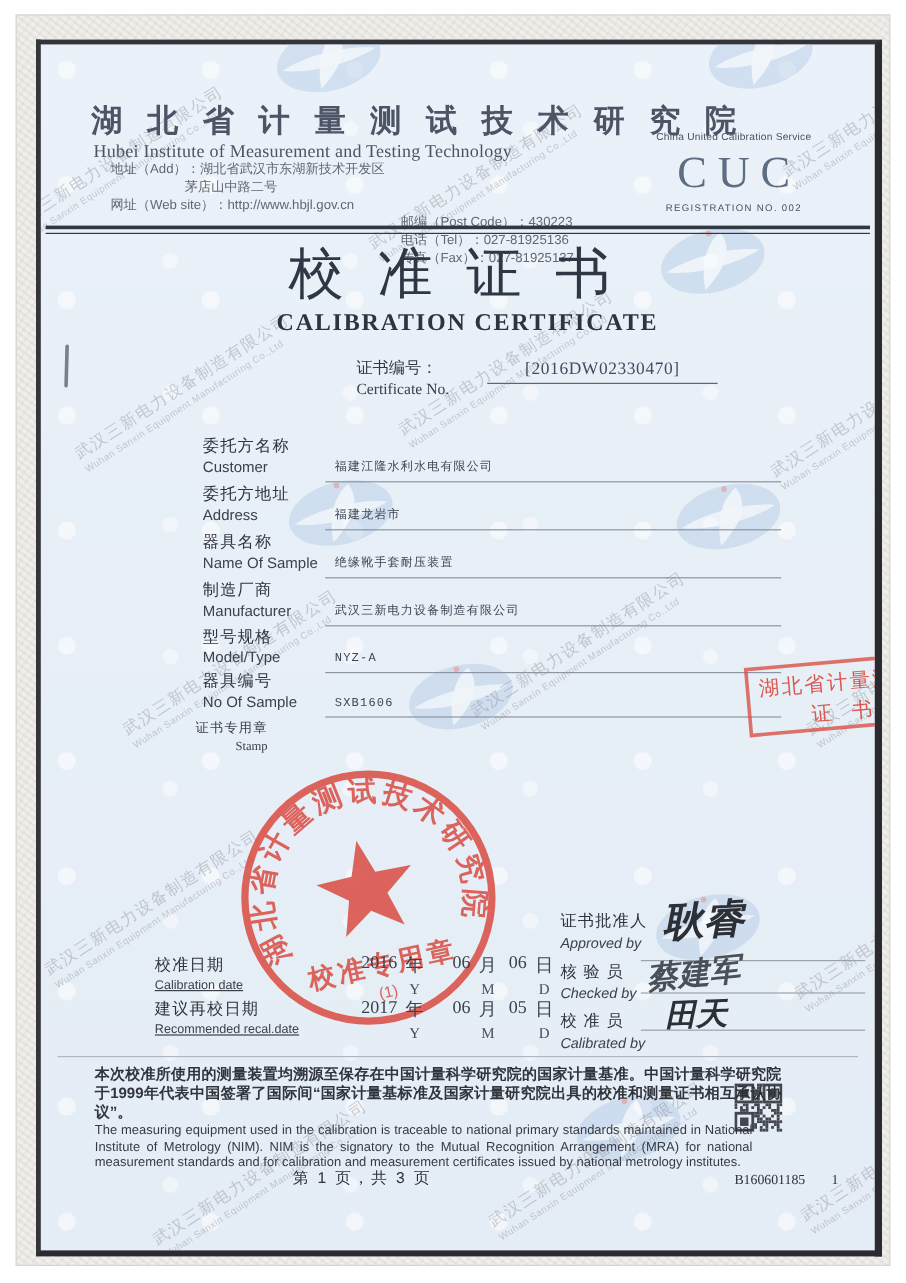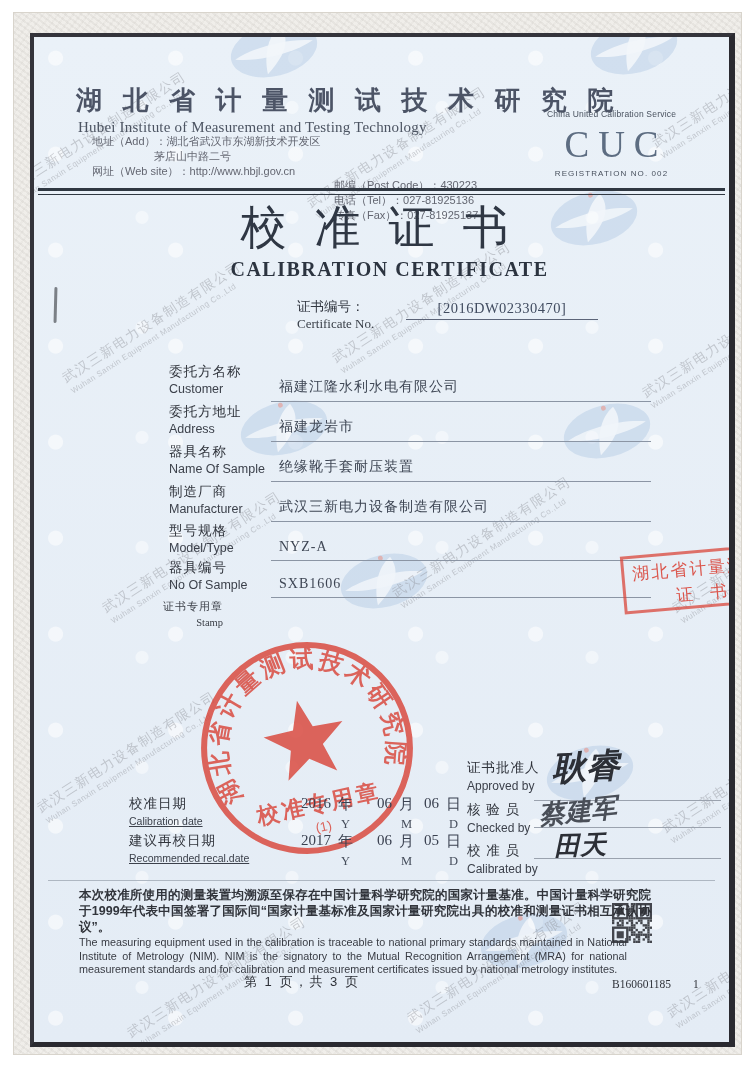--- a/index.html
+++ b/index.html
@@ -66,22 +66,22 @@
   .certno-label{position:absolute;left:263px;top:261px;font-size:13.5px;color:#333842;line-height:17px;}
   .certno-label .en{font-family:"Liberation Serif","DejaVu Serif",serif;font-size:13px;color:#3a4049;}
   .certno-value{position:absolute;left:372px;top:263px;width:192px;text-align:center;
     font-family:"Liberation Serif","DejaVu Serif",serif;font-size:14.5px;color:#414c60;
     border-bottom:1px solid #5b6478;padding-bottom:2px;letter-spacing:.5px;}
 
   
   .frow{position:absolute;left:135px;width:482px;height:40px;}
   .flc{font-size:13.5px;color:#30343c;letter-spacing:1px;}
   .fle{font-size:12.5px;color:#3c414b;margin-top:1px;}
-  .fval{position:absolute;left:110px;bottom:7px;font-family:Liberation Serif, serif;
-    font-size:14px;color:#3e4654;letter-spacing:1px;white-space:nowrap;}
+  .fval{position:absolute;left:110px;bottom:7px;font-family:Liberation Mono, monospace;
+    font-size:10px;color:#3e4654;letter-spacing:1px;white-space:nowrap;}
   .fline{position:absolute;left:102px;right:0;bottom:1px;border-bottom:1px solid #8b95a4;}
 
   .stamp-label{position:absolute;left:103px;top:562px;width:86px;text-align:right;color:#3b3f47;}
   .stamp-label .cn{font-size:11px;letter-spacing:1px;}
   .stamp-label .en{font-family:"Liberation Serif","DejaVu Serif",serif;font-size:10.5px;margin-top:3px;}
 
   
   .round-stamp{position:absolute;left:160px;top:598px;width:226px;height:226px;
     transform:rotate(-12deg);opacity:.82;}
   
@@ -98,21 +98,21 @@
   .dval{position:absolute;left:267px;display:flex;align-items:flex-start;
     font-family:Liberation Serif, serif;font-size:15px;color:#3a4150;justify-content:space-between;}
   .dn{margin-top:0;}
   .du{display:flex;flex-direction:column;align-items:center;margin:0 10px 0 7px;}
   .du .du-en{font-size:12.5px;margin-top:3px;color:#454d5b;}
   .gap{width:14px;}
 
   
   .slabel{position:absolute;left:433px;color:#30343c;}
   .slabel .cn{font-size:13.5px;letter-spacing:1px;white-space:nowrap;}
-  .slabel .en{font-size:12px;color:#3c414b;margin-top:2px;}
+  .slabel .en{font-size:12px;color:#3c414b;margin-top:2px;font-style:italic;}
   .sline{position:absolute;left:500px;right:8px;border-bottom:1px solid #9aa2ae;}
   .sig{position:absolute;font-family:"Liberation Serif","DejaVu Serif",serif;
     font-style:italic;font-weight:bold;color:#2c2f36;white-space:nowrap;}
 
   .sep-line{position:absolute;left:14px;right:14px;top:843px;border-bottom:1px solid #aeb7c2;}
 
   
   .footer-cn{position:absolute;left:45px;top:850px;width:572px;font-size:12.5px;line-height:16px;
     color:#31343b;font-weight:600;text-align:justify;}
   .footer-cn b{font-weight:700;}

